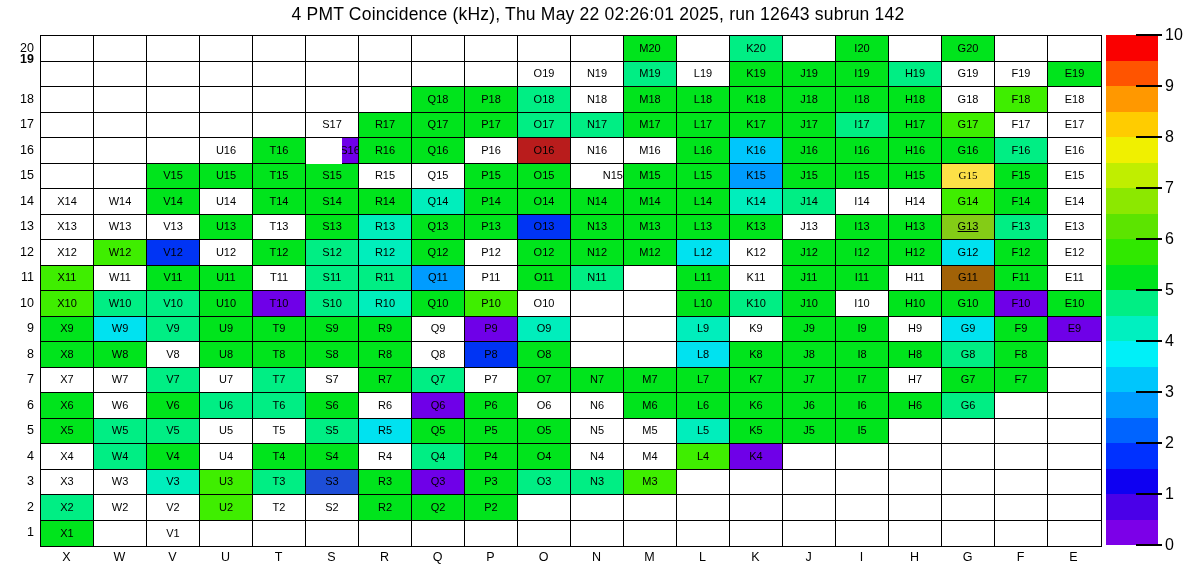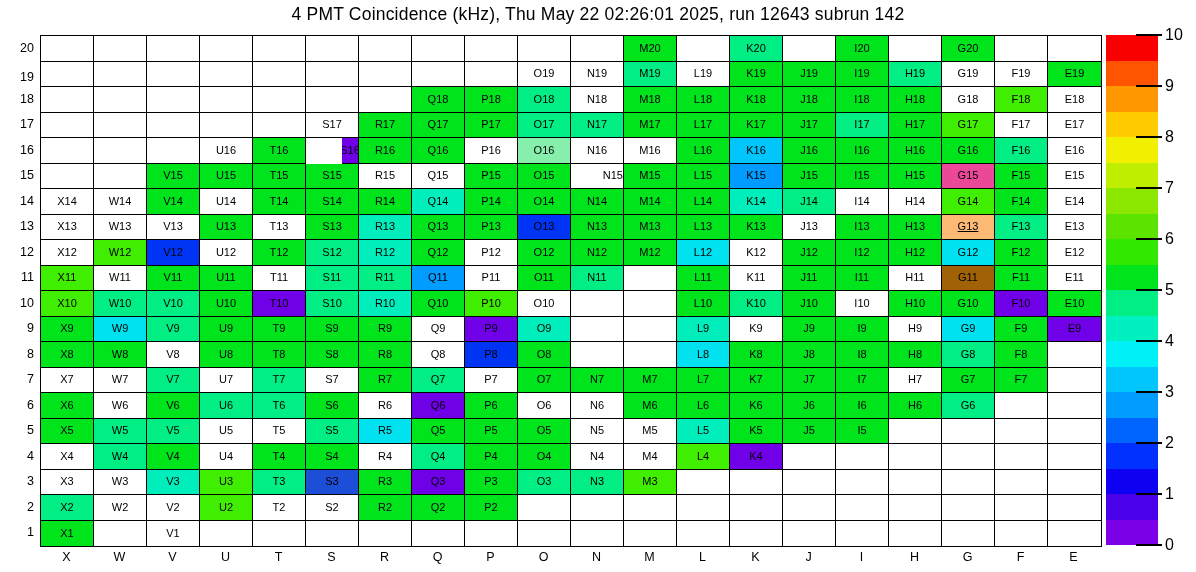--- a/index.html
+++ b/index.html
@@ -42,21 +42,21 @@
     position:absolute;left:1165px;font-size:16px;line-height:1;width:30px;text-align:left;
   }
 </style>
 </head>
 <body>
 
 <div class="title">4 PMT Coincidence (kHz), Thu May 22 02:26:01 2025, run 12643 subrun 142</div>
 
 <div id="yaxis">
     <div class="ylab" style="left: 4px; top: 41.75px;">20</div>
-    <div class="ylab" style="left: 4px; top: 71px;">19</div>
+    <div class="ylab" style="left: 4px; top: 53px; font-weight: bold;">19</div>
     <div class="ylab" style="left: 4px; top: 92.75px;">18</div>
     <div class="ylab" style="left: 4px; top: 118.25px;">17</div>
     <div class="ylab" style="left: 4px; top: 143.75px;">16</div>
     <div class="ylab" style="left: 4px; top: 169.25px;">15</div>
     <div class="ylab" style="left: 4px; top: 194.75px;">14</div>
     <div class="ylab" style="left: 4px; top: 220.25px;">13</div>
     <div class="ylab" style="left: 4px; top: 245.75px;">12</div>
     <div class="ylab" style="left: 4px; top: 271.25px;">11</div>
     <div class="ylab" style="left: 4px; top: 296.75px;">10</div>
     <div class="ylab" style="left: 4px; top: 322.25px;">9</div>
@@ -250,21 +250,21 @@
     </div>
     <div class="cell" style="background: rgb(0, 228, 28);">
       <span>R16</span>
     </div>
     <div class="cell" style="background: rgb(0, 228, 28);">
       <span>Q16</span>
     </div>
     <div class="cell" style="background: rgb(255, 255, 255);">
       <span>P16</span>
     </div>
-    <div class="cell" style="background: #86efac;">
+    <div class="cell" style="background: #b91c1c;">
       <span>O16</span>
     </div>
     <div class="cell" style="background: rgb(255, 255, 255);">
       <span>N16</span>
     </div>
     <div class="cell" style="background: rgb(255, 255, 255);">
       <span>M16</span>
     </div>
     <div class="cell" style="background: rgb(0, 228, 28);">
       <span>L16</span>
@@ -330,21 +330,21 @@
     </div>
     <div class="cell" style="background: rgb(0, 228, 28);">
       <span>J15</span>
     </div>
     <div class="cell" style="background: rgb(0, 228, 28);">
       <span>I15</span>
     </div>
     <div class="cell" style="background: rgb(0, 228, 28);">
       <span>H15</span>
     </div>
-    <div class="cell" style="background: #ec4899;">
+    <div class="cell" style="background: #fde047; font-family: Liberation Serif, serif;">
       <span>G15</span>
     </div>
     <div class="cell" style="background: rgb(0, 228, 28);">
       <span>F15</span>
     </div>
     <div class="cell" style="background: rgb(255, 255, 255);">
       <span>E15</span>
     </div>
     <div class="cell" style="background: rgb(255, 255, 255);">
       <span>X14</span>
@@ -450,21 +450,21 @@
     </div>
     <div class="cell" style="background: rgb(255, 255, 255);">
       <span>J13</span>
     </div>
     <div class="cell" style="background: rgb(0, 228, 28);">
       <span>I13</span>
     </div>
     <div class="cell" style="background: rgb(0, 228, 28);">
       <span>H13</span>
     </div>
-    <div class="cell" style="background: #fdba74; text-decoration: underline;">
+    <div class="cell" style="background: #84cc16; text-decoration: underline;">
       <span>G13</span>
     </div>
     <div class="cell" style="background: rgb(0, 238, 132);">
       <span>F13</span>
     </div>
     <div class="cell" style="background: rgb(255, 255, 255);">
       <span>E13</span>
     </div>
     <div class="cell" style="background: rgb(255, 255, 255);">
       <span>X12</span>

